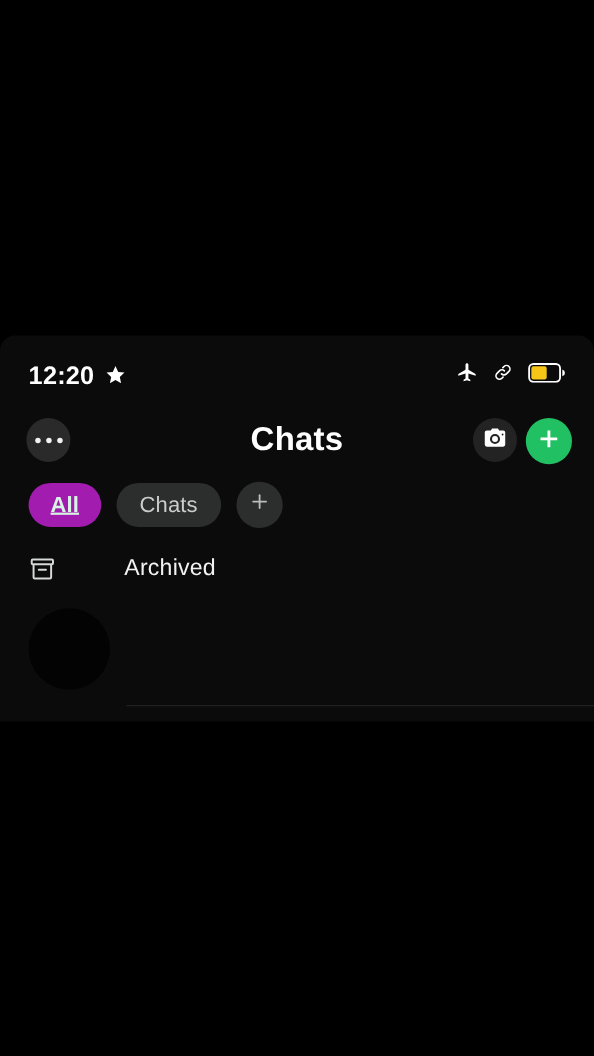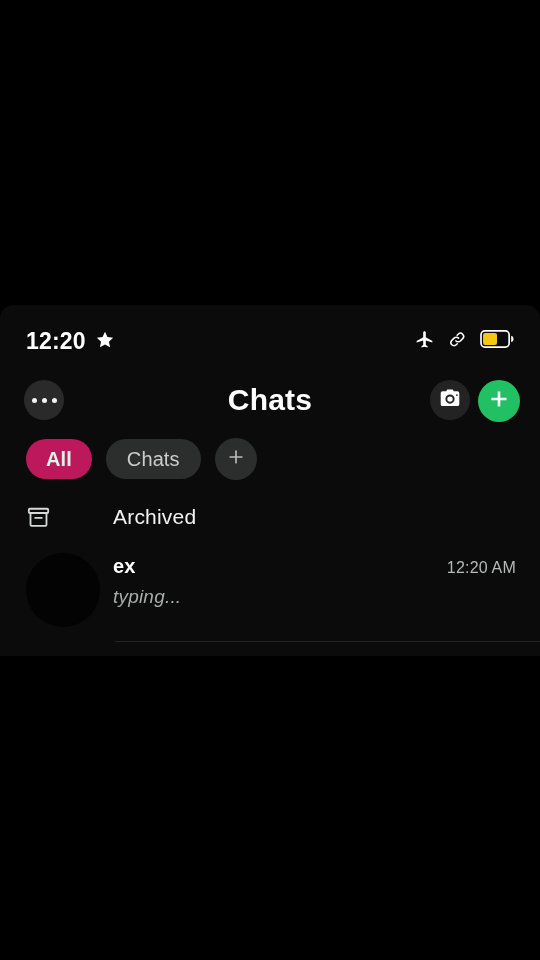--- a/index.html
+++ b/index.html
@@ -27,21 +27,21 @@
   }
 
   
   .statusbar {
     position:absolute; left:0; top:14px;
     width:540px; height:44px;
     display:flex; align-items:center;
     justify-content:space-between;
     padding:0 26px;
   }
-  .sb-left { display:flex; gap:9px; }
+  .sb-left { display:flex; align-items:center; gap:9px; }
   .sb-time {
     color:#ffffff; font-size:23px; font-weight:600;
     letter-spacing:0.2px; line-height:1;
   }
   .sb-star { width:20px; height:20px; display:block; }
   .sb-right { display:flex; align-items:center; gap:12px; }
   .sb-ico { display:block; }
 
   
   .header {
@@ -85,22 +85,23 @@
   }
   .chip {
     height:40px; border-radius:20px;
     display:flex; align-items:center; justify-content:center;
     padding:0 21px;
     background:#2c2e2d;
     color:#c9cdcb; font-size:20px; letter-spacing:0.1px;
     white-space:nowrap;
   }
   .chip.active {
-    background:#be185d; color:#d7f5e4; font-weight:700;
+    background:#a21caf; color:#d7f5e4; font-weight:700;
     padding:0 20px;
+    text-decoration:underline;
   }
   .chip.add {
     width:42px; height:42px; padding:0; border-radius:50%;
     background:#2c2e2d;
   }
 
   
   .archived {
     position:absolute; left:0; top:186px;
     width:540px; height:52px;
@@ -240,25 +241,18 @@
             <path d="M4.9 8.3v10.2a1 1 0 0 0 1 1h12.2a1 1 0 0 0 1-1V8.3"></path>
             <line x1="9.1" y1="12.4" x2="14.9" y2="12.4" stroke-linecap="round"></line>
           </g>
         </svg>
       </div>
       <div class="arch-label">Archived</div>
     </div>
 
     <div class="chatrow">
       <div class="avatar"></div>
-      <div class="chat-body">
-        <div class="chat-top">
-          <span class="chat-name">ex</span>
-          <span class="chat-time">12:20 AM</span>
-        </div>
-        <div class="chat-sub">typing...</div>
-      </div>
     </div>
 
     <div class="row-divider"></div>
 
   </div>
 </div>
 
 </body></html>

